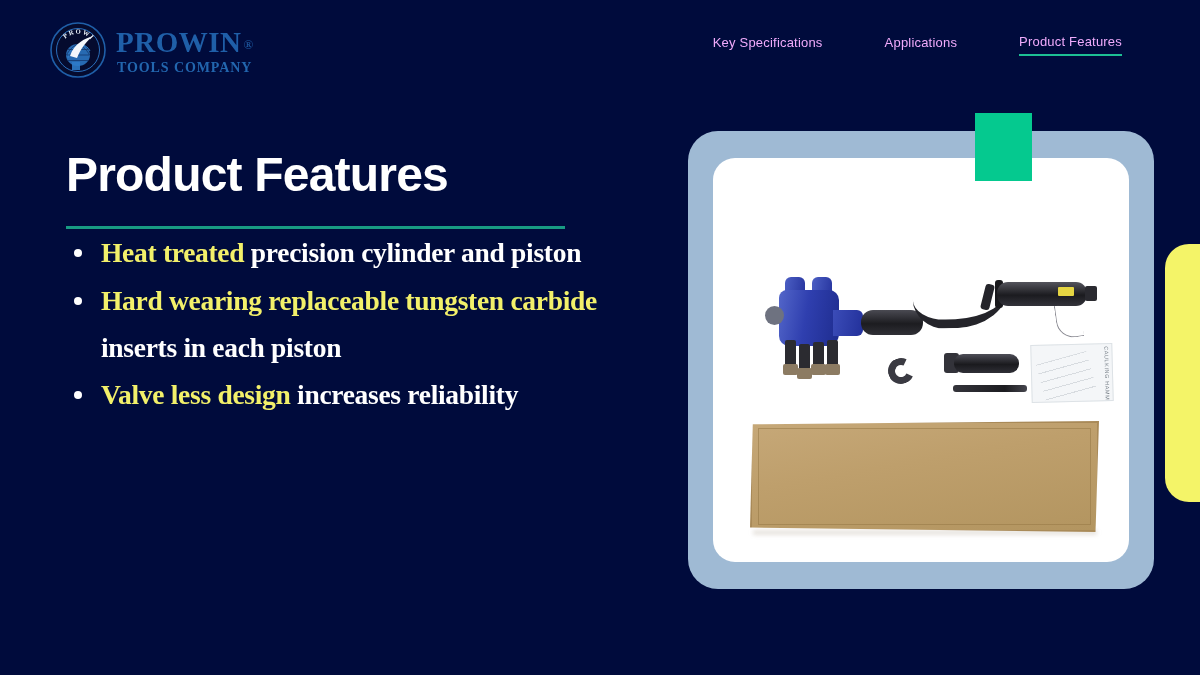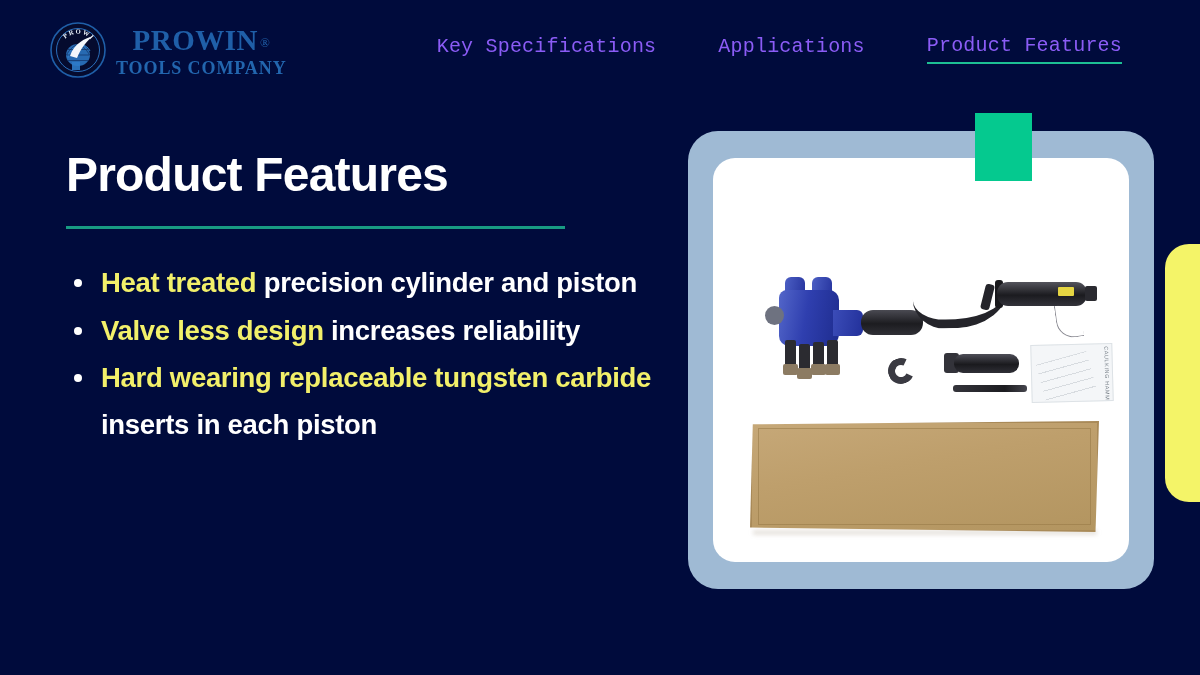--- a/index.html
+++ b/index.html
@@ -67,43 +67,42 @@
     font-family: "Liberation Serif", serif;
     font-size: 13px;
     color: #1F5FA8;
     margin-left: 2px;
     margin-top: 10px;
   }
 
   .brand-sub {
     font-family: "Liberation Serif", serif;
     font-weight: bold;
-    font-size: 18px;
+    font-size: 14px;
     letter-spacing: 0.9px;
     color: #2266AE;
     margin-top: 4px;
   }
 
   .nav {
     position: absolute;
     right: 78px;
     top: 34px;
     display: flex;
     align-items: center;
     gap: 62px;
   }
 
   .nav-item {
-    font-size: 20px;
-    color: #8b5cf6;
+    font-size: 13px;
+    color: #f0abfc;
     letter-spacing: 0.2px;
     padding-bottom: 5px;
     white-space: nowrap;
     cursor: pointer;
-    font-family: Liberation Mono, monospace;
   }
 
   .nav-item.active {
     border-bottom: 2.5px solid #1DBF93;
   }
 
   
   .left-col {
     position: absolute;
     left: 66px;
@@ -120,22 +119,22 @@
   }
 
   .title-rule {
     width: 499px;
     height: 3px;
     background: #189B83;
     margin-top: 26px;
   }
 
   .feature-list {
-    margin-top: 30px;
     list-style: none;
+    font-family: Liberation Serif, serif;
   }
 
   .feature-item {
     position: relative;
     padding-left: 35px;
     font-size: 27.5px;
     font-weight: bold;
     line-height: 1.72;
     color: #FFFFFF;
     letter-spacing: -0.3px;
@@ -497,24 +496,24 @@
 
 <div class="left-col">
   <h1 class="page-title">Product Features</h1>
   <div class="title-rule"></div>
 
   <ul class="feature-list">
     <li class="feature-item">
       <span class="hl">Heat treated</span><span> precision cylinder and piston</span>
     </li>
     <li class="feature-item">
-      <span class="hl">Valve less design</span><span> increases reliability</span>
+      <span class="hl">Hard wearing replaceable tungsten carbide</span><span> inserts in each piston</span>
     </li>
     <li class="feature-item">
-      <span class="hl">Hard wearing replaceable tungsten carbide</span><span> inserts in each piston</span>
+      <span class="hl">Valve less design</span><span> increases reliability</span>
     </li>
   </ul>
 </div>
 
 <div class="visual">
 
   <div class="frame"></div>
 
   <div class="accent-green"></div>
   <div class="accent-yellow"></div>

